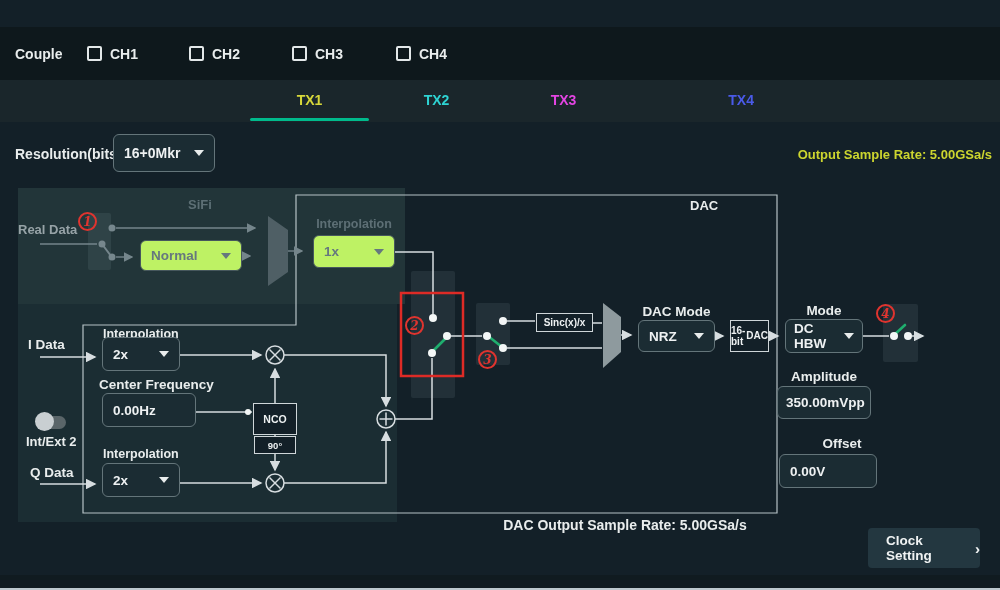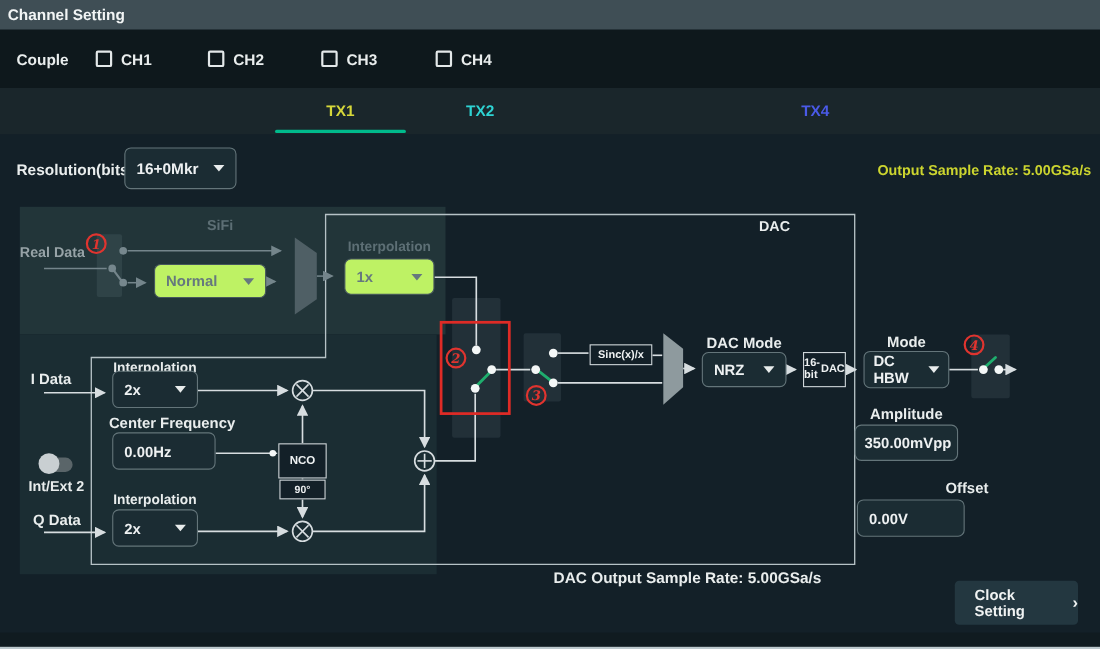--- a/index.html
+++ b/index.html
@@ -62,23 +62,20 @@
     color:#f0f3f3; font-size:13.5px; font-weight:bold; cursor:pointer;padding-left:18px;
   }
   .footer-band { left:0; top:575px; width:1000px; height:13px; background:#101b20; }
   .bottom-line { left:0; top:588px; width:1000px; height:2px; background:#bcc8cd; }
 </style>
 </head>
 <body>
 
 <div id="app">
 
-  <div class="abs titlebar">
-    <div class="t">Channel Setting</div>
-  </div>
 
   <div class="abs couple-row"></div>
   <div class="abs couple-lbl">Couple</div>
   <div class="abs cb-group" style="left:87px;">
     <span class="cb"></span>
     <span class="cb-lbl">CH1</span>
   </div>
   <div class="abs cb-group" style="left:189px;">
     <span class="cb"></span>
     <span class="cb-lbl">CH2</span>
@@ -92,20 +89,23 @@
     <span class="cb-lbl">CH4</span>
   </div>
 
   <div class="abs tabbar"></div>
   <div class="abs tab" style="left:246px; top:80px;">
     <span style="color: rgb(214, 215, 58);">TX1</span>
     <div class="tab-underline" style="background: rgb(0, 186, 140);"></div>
   </div>
   <div class="abs tab" style="left:373px; top:80px;">
     <span style="color: rgb(46, 211, 211);">TX2</span>
+  </div>
+  <div class="abs tab" style="left:500px; top:80px;">
+    <span style="color: rgb(227, 69, 227);">TX3</span>
   </div>
   <div class="abs tab" style="left:627px; top:80px;text-align:right;">
     <span style="color: rgb(74, 90, 232);">TX4</span>
   </div>
 
   <div class="lbl" style="left:15px; top:146px; font-size:14px;">Resolution(bits)</div>
   <div class="dd" style="left:113px; top:134px; width:102px; height:38px; font-size:14px;">
     <span>16+0Mkr</span>
     <span class="caret"></span>
   </div>
@@ -271,21 +271,21 @@
 
   <div class="lbl ctr" style="left:785px; top:303px; font-size:13.5px; width:78px;">Mode</div>
   <div class="dd" style="left:785px; top:319px; width:78px; height:34px; padding:0 8px;">
     <span>DC HBW</span>
     <span class="caret"></span>
   </div>
   <div class="lbl ctr" style="left:777px; top:369px; width:94px; font-size:13.5px;">Amplitude</div>
   <div class="inp" style="left:777px; top:386px; width:94px; height:33px; padding:0 8px;">
     <span>350.00mVpp</span>
   </div>
-  <div class="lbl ctr" style="left:816px; top:436px; width:98px; font-size:13.5px;padding-left:28px;">Offset</div>
+  <div class="lbl ctr" style="left:779px; top:436px; width:98px; font-size:13.5px;padding-left:28px;">Offset</div>
   <div class="inp" style="left:779px; top:454px; width:98px; height:34px;">
     <span>0.00V</span>
   </div>
 
   <div class="abs clock-btn">
     <span>Clock Setting</span>
     <span style="font-size:15px;">›</span>
   </div>
   <div class="abs footer-band"></div>
   <div class="abs bottom-line"></div>

